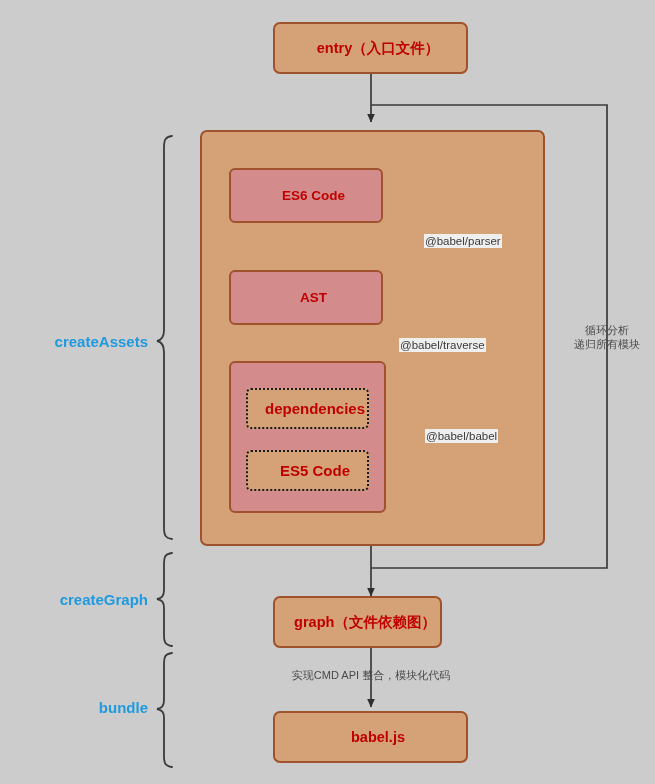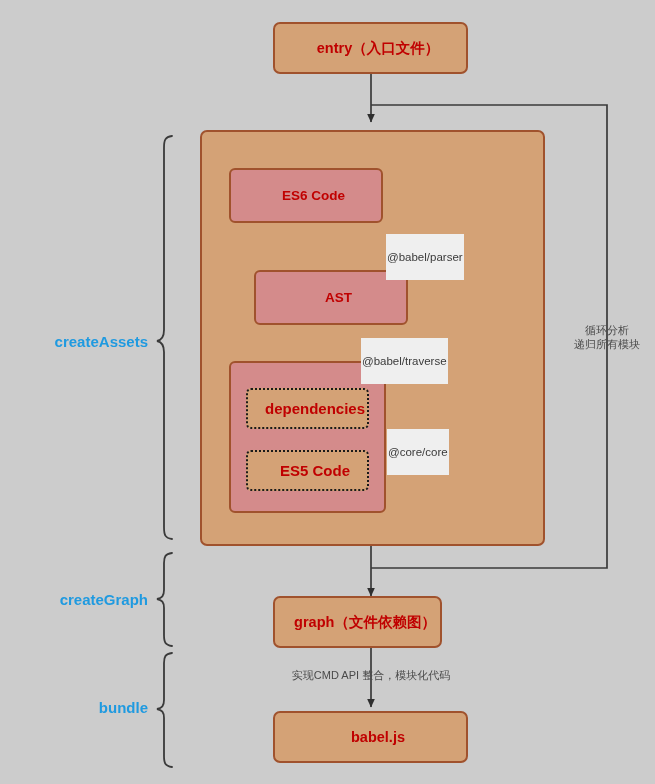--- a/index.html
+++ b/index.html
@@ -73,23 +73,24 @@
     font-size: 15px;
     white-space: nowrap;
     text-align: right;
   }
   
   .edge-label {
     position: absolute;
     background: #efefef;
     color: #3a3a3a;
     font-size: 11.5px;
-    padding: 16px 1px;
+    padding: 0 1px;
     white-space: nowrap;
     line-height: 14px;
+    margin-left: 38px;
   }
   .edge-label-plain {
     position: absolute;
     background: transparent;
     color: #4a4a4a;
     font-size: 11px;
     white-space: nowrap;
     line-height: 14px;
     text-align: center;
   }
@@ -127,21 +128,21 @@
   <div class="node box-tan" style="left:273px; top:22px; width:195px; height:52px;">
     <span>entry（入口文件）</span>
   </div>
 
   <div class="node container-box" style="left:200px; top:130px; width:345px; height:416px;"></div>
 
   <div class="node box-rose" style="left:229px; top:168px; width:154px; height:55px;">
     <span>ES6 Code</span>
   </div>
 
-  <div class="node box-rose" style="left:229px; top:270px; width:154px; height:55px;margin-left:25px;">
+  <div class="node box-rose" style="left:229px; top:270px; width:154px; height:55px;">
     <span>AST</span>
   </div>
 
   <div class="node box-rose" style="left:229px; top:361px; width:157px; height:152px; border-radius:6px;"></div>
 
   <div class="node box-dotted" style="left:246px; top:388px; width:123px; height:41px;">
     <span>dependencies</span>
   </div>
 
   <div class="node box-dotted" style="left:246px; top:450px; width:123px; height:41px;">
@@ -190,21 +191,21 @@
 
   <div class="edge-label" style="left:386px; top:234px;">
     <span>@babel/parser</span>
   </div>
 
   <div class="edge-label" style="left:361px; top:338px;">
     <span>@babel/traverse</span>
   </div>
 
   <div class="edge-label" style="left:387px; top:429px;">
-    <span>@core/core</span>
+    <span>@babel/babel</span>
   </div>
 
   <div class="edge-label-plain" style="left:560px; top:323px; width:94px;">
     <div>循环分析</div>
     <div>递归所有模块</div>
   </div>
 
   <div class="edge-label-plain" style="left:256px; top:668px; width:230px;">
     <span>实现CMD API 整合，模块化代码</span>
   </div>

